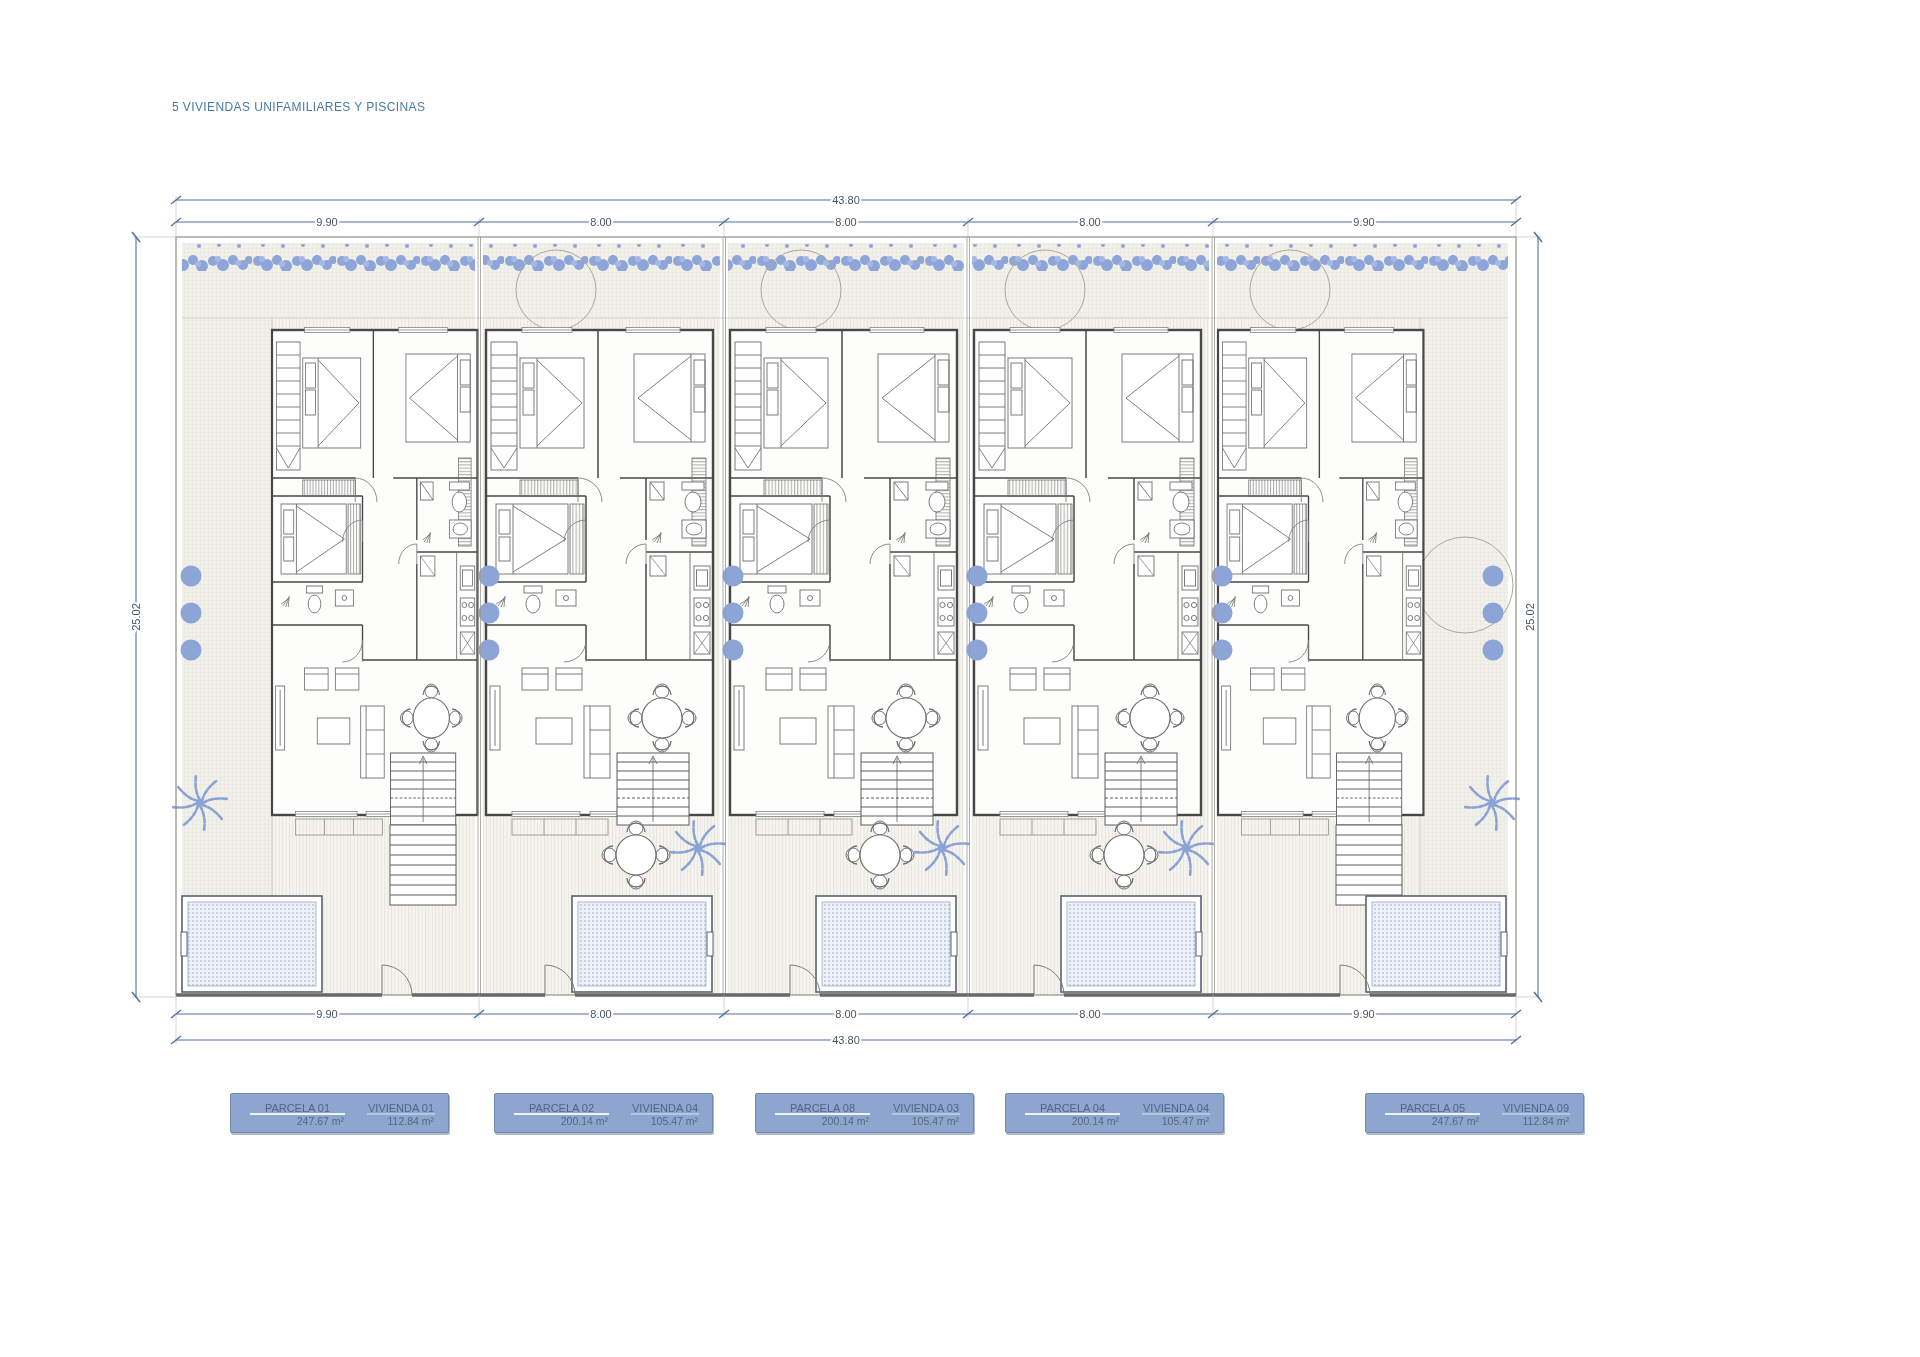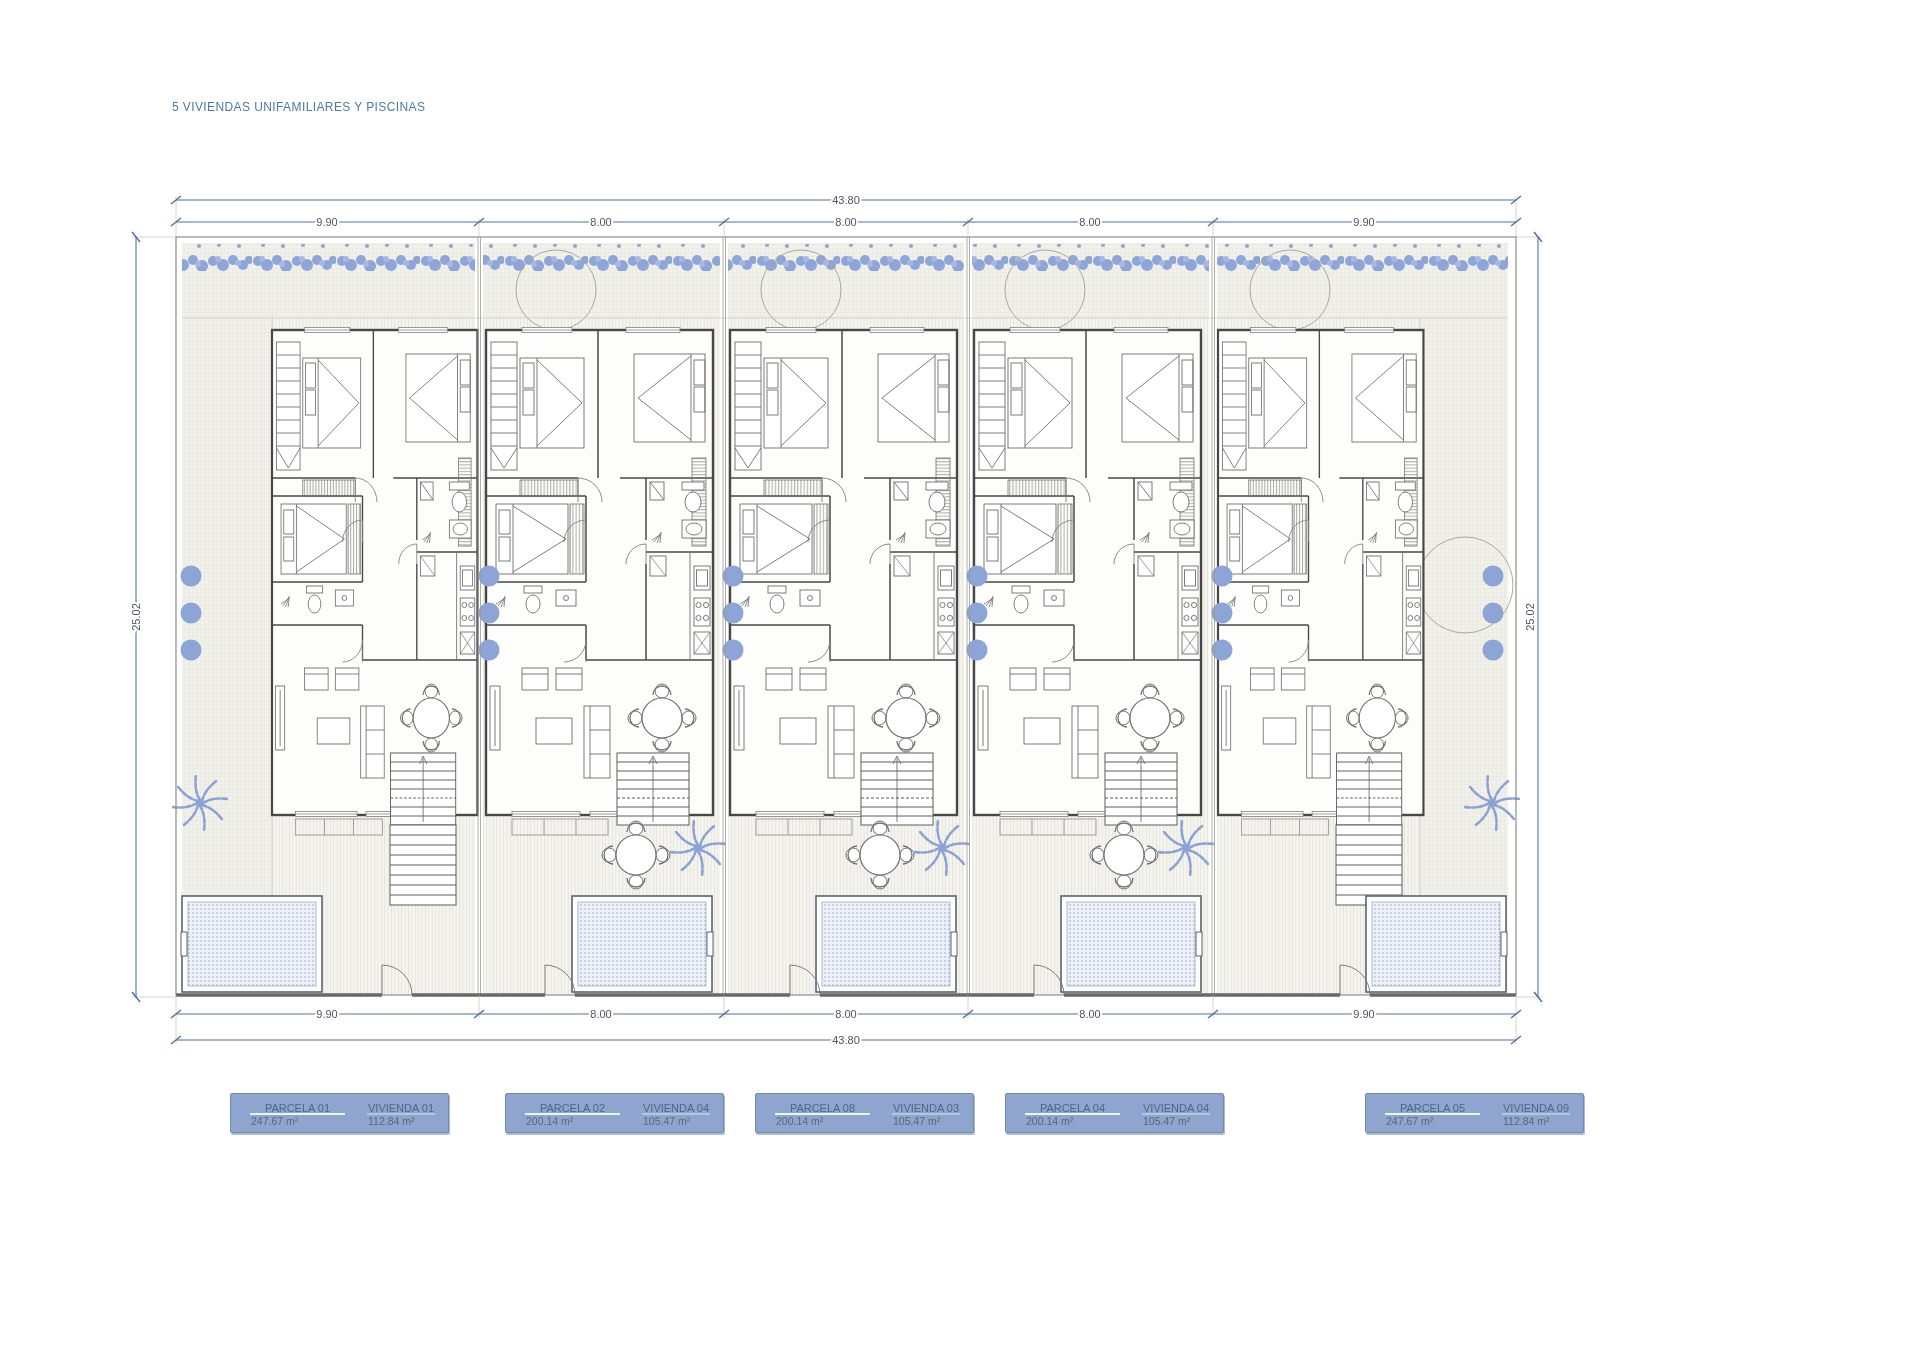--- a/index.html
+++ b/index.html
@@ -21,21 +21,21 @@
     background:#8ea6cf;border:1px solid #7289ae;border-radius:2px;
     display:flex;align-items:stretch;padding:19px;
     box-shadow:1px 2px 0 rgba(110,130,165,.55);
   }
   .pcell{flex:0 0 95px;background:#c9d8ee;border:1px solid #eef3fa;box-sizing:border-box;
     display:flex;flex-direction:column;justify-content:center;}
   .pgap{flex:0 0 22px;}
   .vcell{flex:1;background:#ffffff;border:1px solid #b9c6da;box-sizing:border-box;
     display:flex;flex-direction:column;justify-content:center;}
   .tname{font-size:11px;color:#4f6687;text-align:center;line-height:14px;white-space:nowrap;}
-  .tarea{font-size:10.5px;color:#55687e;text-align:left;line-height:13px;white-space:nowrap;}
+  .tarea{font-size:10.5px;color:#55687e;text-align:right;line-height:13px;white-space:nowrap;}
 </style>
 </head>
 <body>
 
 <div class="canvas">
 
   <div class="plan-title">5 VIVIENDAS UNIFAMILIARES Y PISCINAS</div>
 
   <svg width="1920" height="1357" viewBox="0 0 1920 1357" xmlns="http://www.w3.org/2000/svg">
     <defs>
@@ -490,21 +490,21 @@
     <div class="pcell">
       <div class="tname">PARCELA 01</div>
       <div class="tarea">247.67 m²</div>
     </div>
     <div class="pgap"></div>
     <div class="vcell">
       <div class="tname">VIVIENDA 01</div>
       <div class="tarea">112.84 m²</div>
     </div>
   </div>
-  <div class="ptable" style="left:505px">
+  <div class="ptable" style="left:494px">
     <div class="pcell">
       <div class="tname">PARCELA 02</div>
       <div class="tarea">200.14 m²</div>
     </div>
     <div class="pgap"></div>
     <div class="vcell">
       <div class="tname">VIVIENDA 04</div>
       <div class="tarea">105.47 m²</div>
     </div>
   </div>

